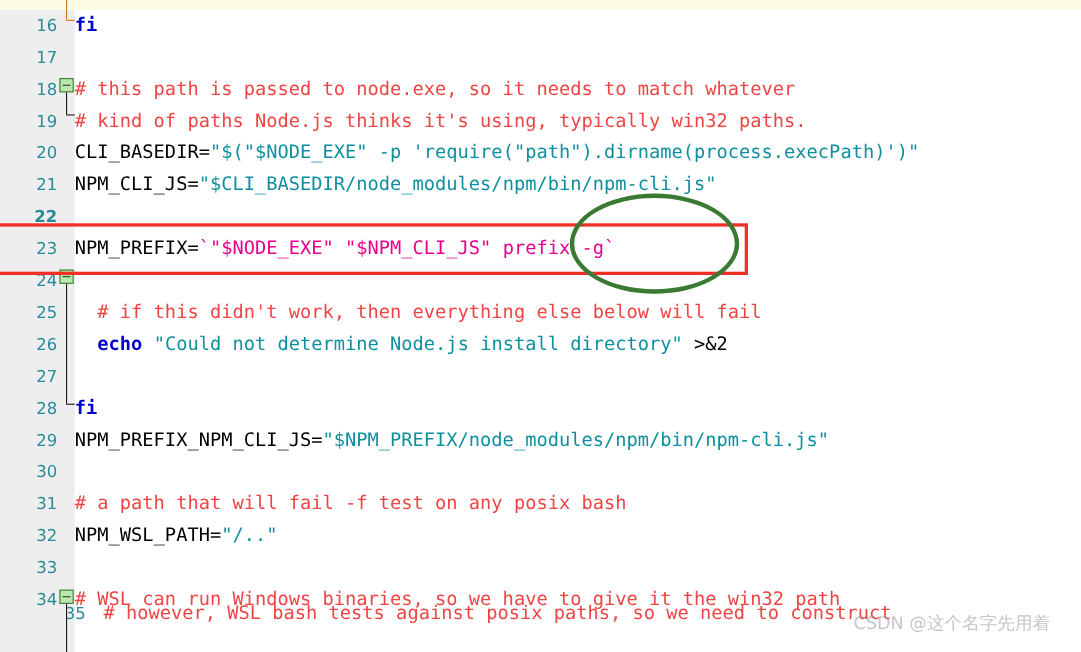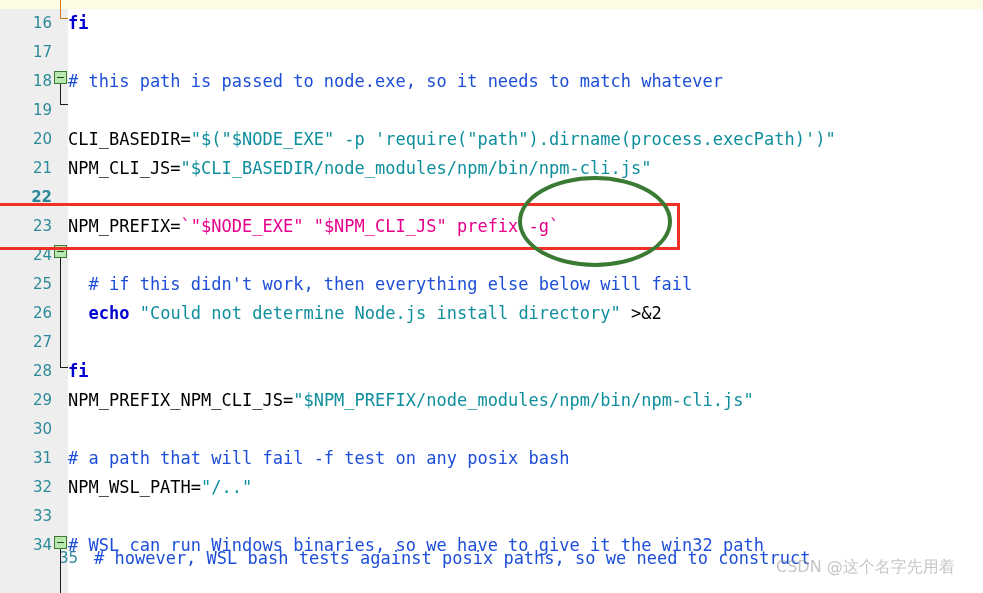--- a/index.html
+++ b/index.html
@@ -63,21 +63,21 @@
     height: 29px;
     line-height: 29px;
     font-size: 17px;
     letter-spacing: 0px;
     color: #000000;
     white-space: pre;
   }
 
   
   .t-plain    { color: #000000; }
-  .t-comment  { color: #1d4ed8; }
+  .t-comment  { color: #ef4444; }
   .t-keyword  { color: #0000d0; font-weight: bold; }
   .t-string   { color: #0f8f9e; }
   .t-magenta  { color: #e8008c; }
   .t-olive    { color: #9a8400; font-weight: bold; }
   .t-number   { color: #0f8f9e; }
 
   
   .fold-box {
     position: absolute;
     width: 13px;
@@ -139,21 +139,21 @@
 
 <div id="editor">
 
   <div id="gutter"></div>
 
   <div id="rows">
       <div class="row highlight-yellow" style="top: -20px;"><div class="code"><span class="t-plain"></span></div></div>
       <div class="row" style="top: 9px;"><div class="lineno">16</div><div class="code"><span class="t-keyword">fi</span></div></div>
       <div class="row" style="top: 38px;"><div class="lineno">17</div><div class="code"><span class="t-plain"></span></div></div>
       <div class="row" style="top: 67px;"><div class="lineno">18</div><div class="code"><span class="t-comment"># this path is passed to node.exe, so it needs to match whatever</span></div></div>
-      <div class="row" style="top: 96px;"><div class="lineno">19</div></div>
+      <div class="row" style="top: 96px;"><div class="lineno">19</div><div class="code"><span class="t-comment"># kind of paths Node.js thinks it's using, typically win32 paths.</span></div></div>
       <div class="row" style="top: 125px;"><div class="lineno">20</div><div class="code"><span class="t-plain">CLI_BASEDIR=</span><span class="t-string">"$("$NODE_EXE" -p 'require("path").dirname(process.execPath)')"</span></div></div>
       <div class="row" style="top: 154px;"><div class="lineno">21</div><div class="code"><span class="t-plain">NPM_CLI_JS=</span><span class="t-string">"$CLI_BASEDIR/node_modules/npm/bin/npm-cli.js"</span></div></div>
       <div class="row" style="top: 183px; font-weight: bold;"><div class="lineno">22</div><div class="code"><span class="t-plain"></span></div></div>
       <div class="row" style="top: 212px;"><div class="lineno">23</div><div class="code"><span class="t-plain">NPM_PREFIX=</span><span class="t-magenta">`"$NODE_EXE" "$NPM_CLI_JS" prefix -g`</span></div></div>
       <div class="row" style="top: 241px;"><div class="lineno">24</div></div>
       <div class="row" style="top: 270px;"><div class="lineno">25</div><div class="code"><span class="t-comment">  # if this didn't work, then everything else below will fail</span></div></div>
       <div class="row" style="top: 299px;"><div class="lineno">26</div><div class="code"><span class="t-plain">  </span><span class="t-keyword">echo</span><span class="t-plain"> </span><span class="t-string">"Could not determine Node.js install directory"</span><span class="t-plain"> &gt;&amp;2</span></div></div>
       <div class="row" style="top: 328px;"><div class="lineno">27</div></div>
       <div class="row" style="top: 357px;"><div class="lineno">28</div><div class="code"><span class="t-keyword">fi</span></div></div>
       <div class="row" style="top: 386px;"><div class="lineno">29</div><div class="code"><span class="t-plain">NPM_PREFIX_NPM_CLI_JS=</span><span class="t-string">"$NPM_PREFIX/node_modules/npm/bin/npm-cli.js"</span></div></div>

